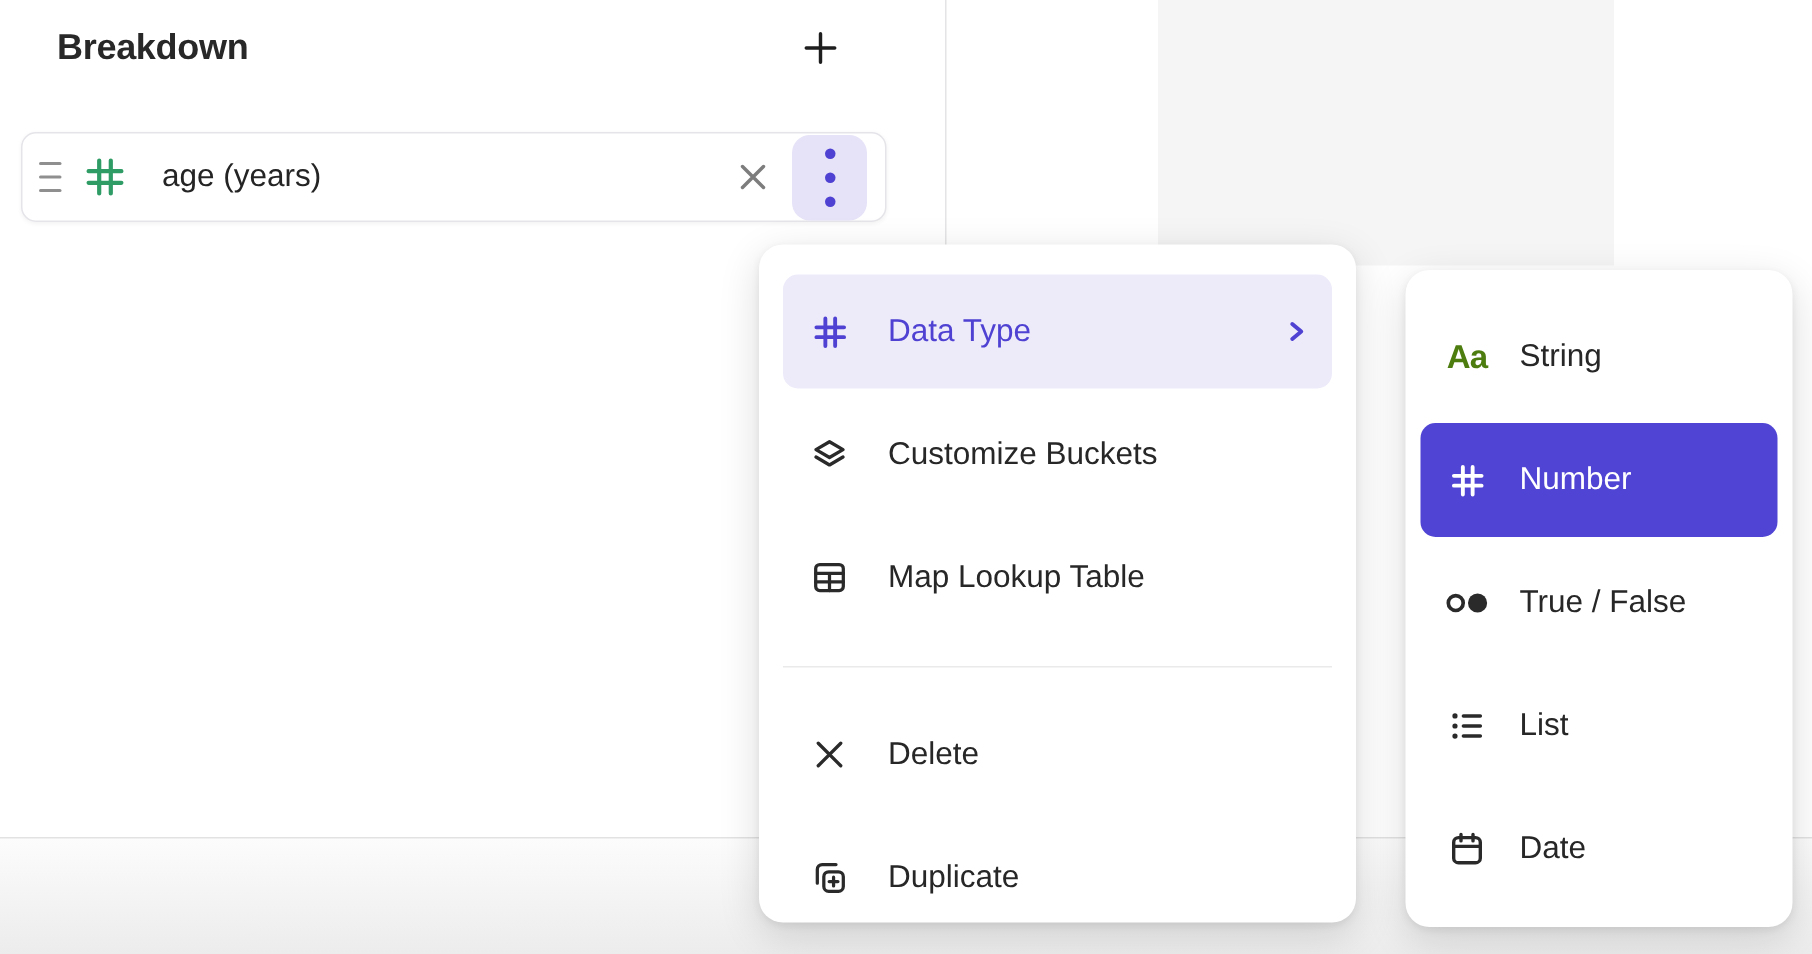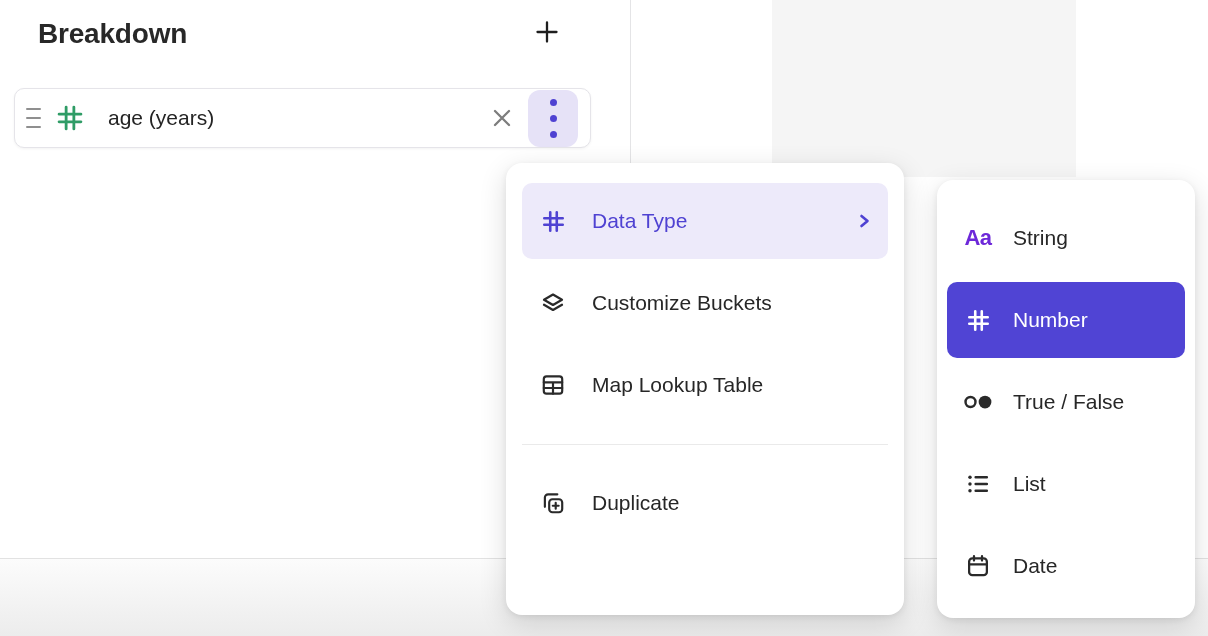--- a/index.html
+++ b/index.html
@@ -23,21 +23,21 @@
   
   .v-divider{position:absolute;left:630px;top:0;width:1px;height:558px;background:var(--line);}
   .canvas-placeholder{position:absolute;left:772px;top:0;width:304px;height:177px;background:#f5f5f5;}
   .footer-band{
     position:absolute;left:0;top:558px;width:1208px;height:78px;
     border-top:1px solid #e2e2e2;
     background:linear-gradient(180deg,#fcfcfc 0%,#ececec 100%);
   }
 
   
-  .panel-title{position:absolute;left:38px;top:18px;font-size:28px;font-weight:700;color:#282828;letter-spacing:-0.2px;}
+  .panel-title{position:absolute;left:38px;top:18px;font-size:24px;font-weight:700;color:#282828;letter-spacing:-0.2px;}
   .add-btn{
     position:absolute;left:529px;top:14px;width:36px;height:36px;
     display:flex;align-items:center;justify-content:center;background:none;border:none;color:#1e1e1e;
   }
 
   
   .field-card{
     position:absolute;left:14px;top:88px;width:577px;height:60px;
     background:#fff;border:1px solid #e5e4e9;border-radius:10px;
     box-shadow:0 1px 3px rgba(0,0,0,.05);
@@ -69,21 +69,21 @@
   }
   .menu1 .menu-row{margin:0 16px 6px;padding:0 16px;gap:24px;}
   .menu2 .menu-row{margin:0 10px 6px;padding:0 16px;gap:20px;}
   .menu-row .ico{width:30px;display:flex;align-items:center;justify-content:center;color:#2a2a2a;flex:none;}
   .menu-row.active{background:var(--accent-soft);color:var(--accent);}
   .menu-row.active .ico{color:var(--accent);}
   .menu-row.selected{background:var(--accent-strong);color:#fff;font-weight:500;}
   .menu-row.selected .ico{color:#fff;}
   .chevron{margin-left:auto;display:flex;color:var(--accent);}
   .menu-divider{height:1px;background:#eaeaea;margin:21px 16px 20px;}
-  .aa-glyph{font-size:22px;font-weight:600;letter-spacing:-0.5px;color:#6d28d9;}
+  .aa-glyph{font-size:22px;font-weight:600;letter-spacing:-0.5px;color:#4d7c0f;}
 </style>
 </head>
 <body>
 
 <div class="v-divider" data-interactable="false"></div>
 <div class="canvas-placeholder" data-interactable="false"></div>
 <div class="footer-band" data-interactable="false"></div>
 
 <div class="panel-title" data-interactable="false">Breakdown</div>
 
@@ -149,20 +149,28 @@
       <svg width="26" height="26" viewBox="0 0 24 24" fill="none" stroke="currentColor" stroke-width="2" stroke-linecap="round" stroke-linejoin="round">
           <rect x="3.5" y="4" width="17" height="16" rx="2.5"></rect>
           <path d="M3.5 9.5h17M3.5 14.75h17M12 9.5V20"></path>
         </svg>
     </span>
     <span data-interactable="false">Map Lookup Table</span>
   </div>
   <div class="menu-divider" data-interactable="false"></div>
   <div class="menu-row" data-interactable="true">
     <span class="ico" data-interactable="false">
+      <svg width="24" height="24" viewBox="0 0 24 24" fill="none" stroke="currentColor" stroke-width="2.2" stroke-linecap="round">
+          <path d="M4.5 4.5l15 15M19.5 4.5l-15 15"></path>
+        </svg>
+    </span>
+    <span data-interactable="false">Delete</span>
+  </div>
+  <div class="menu-row" data-interactable="true">
+    <span class="ico" data-interactable="false">
       <svg width="26" height="26" viewBox="0 0 24 24" fill="none" stroke="currentColor" stroke-width="2" stroke-linecap="round" stroke-linejoin="round">
           <path d="M4.5 15.5V7a3 3 0 0 1 3-3h8.5"></path>
           <rect x="8.5" y="8.5" width="12" height="12" rx="3"></rect>
           <path d="M14.5 11.8v5.4M11.8 14.5h5.4"></path>
         </svg>
     </span>
     <span data-interactable="false">Duplicate</span>
   </div>
 </div>
 

